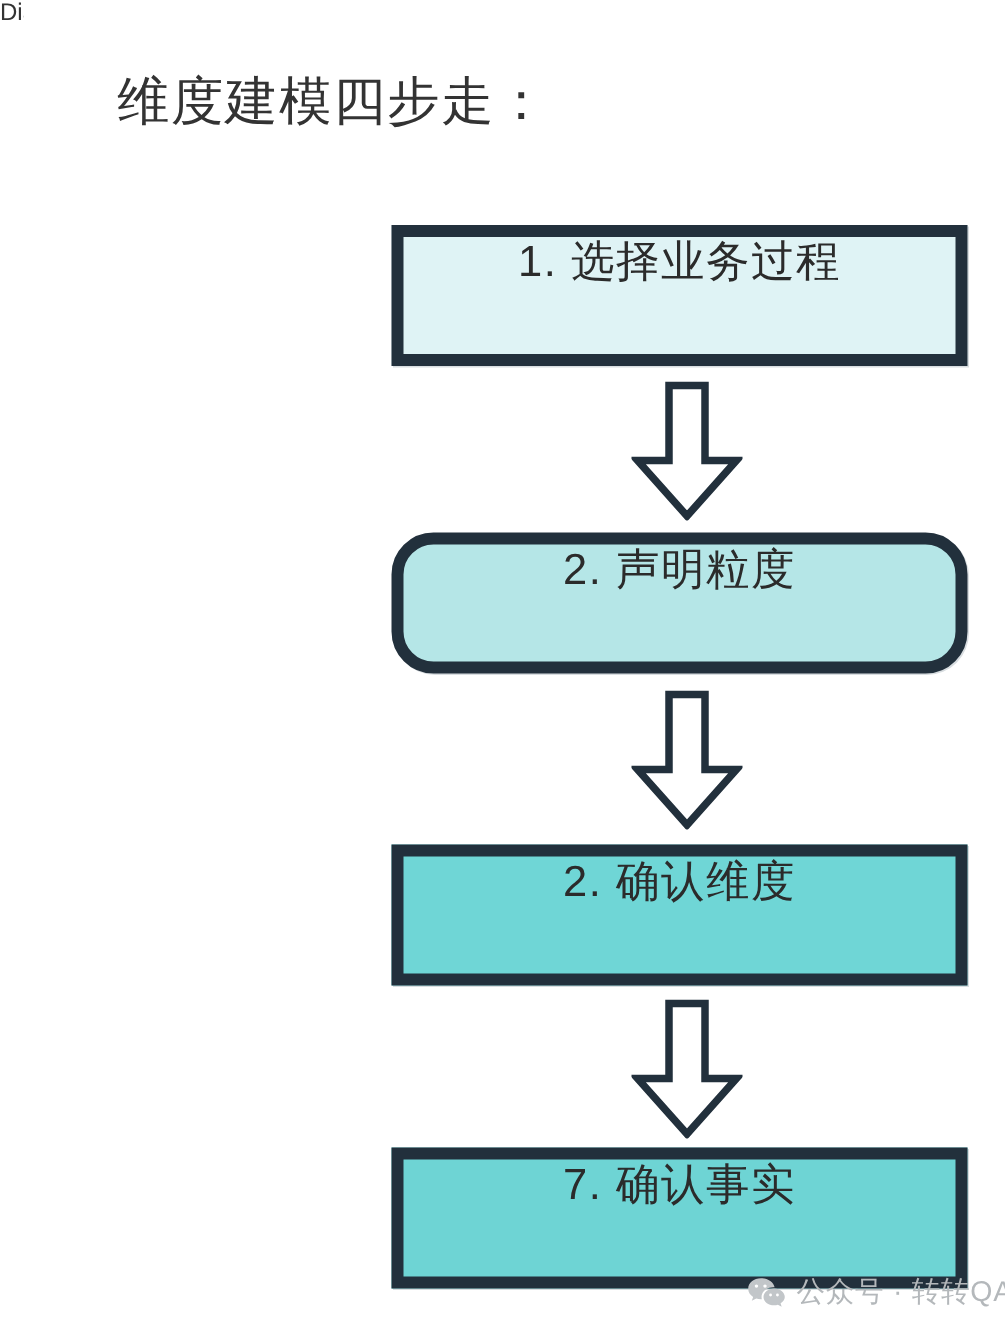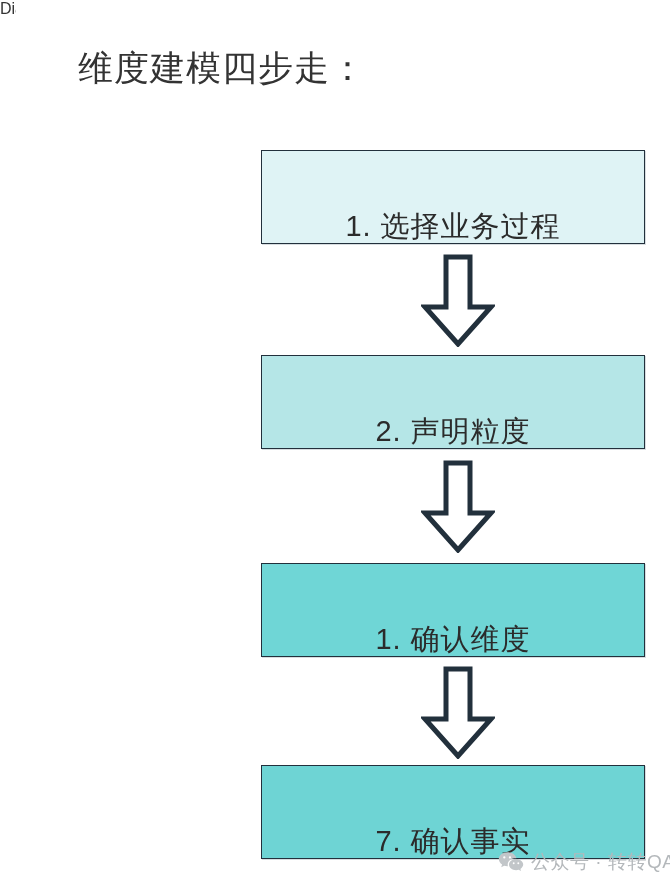--- a/index.html
+++ b/index.html
@@ -46,37 +46,37 @@
     height: 700px;
   }
 
   
   .node {
     position: absolute;
     left: 0;
     width: 384px;
     height: 94px;
     box-sizing: border-box;
-    border: 1px solid #ec4899;
+    border: 8px solid #ec4899;
     display: flex;
-    align-items: flex-end;
+    align-items: flex-start;
     justify-content: center;
     box-shadow: 1px 1px 0 0 #d8dde0;
   }
   .node-label {
     font-size: 29px;
     line-height: 34px;
     color: #2b2b2b;
     letter-spacing: 1px;
     white-space: nowrap;
     font-weight: 400;
   }
 
   .node-1 { top: 0px;   background: #dff3f5; }
-  .node-2 { top: 205px; background: #b5e6e7; }
+  .node-2 { top: 205px; background: #b5e6e7; border-radius: 28px; }
   .node-3 { top: 413px; background: #6fd6d6; }
   .node-4 { top: 615px; background: #6ed4d4; }
 
   
   .arrow {
     position: absolute;
     left: 160px;
     width: 74px;
     height: 93px;
   }
@@ -130,21 +130,21 @@
       <span class="node-label">2. 声明粒度</span>
     </div>
 
     <div class="arrow arrow-2">
       <svg viewBox="0 0 74 93" xmlns="http://www.w3.org/2000/svg">
         <polygon points="25,3 49,3 49,53 70,53 37,90 4,53 25,53" fill="#ffffff" stroke="#22303c" stroke-width="5" stroke-linejoin="miter"></polygon>
       </svg>
     </div>
 
     <div class="node node-3" style="background: rgb(111, 214, 214); border-color: rgb(34, 48, 60);">
-      <span class="node-label">1. 确认维度</span>
+      <span class="node-label">2. 确认维度</span>
     </div>
 
     <div class="arrow arrow-3">
       <svg viewBox="0 0 74 93" xmlns="http://www.w3.org/2000/svg">
         <polygon points="25,3 49,3 49,53 70,53 37,90 4,53 25,53" fill="#ffffff" stroke="#22303c" stroke-width="5" stroke-linejoin="miter"></polygon>
       </svg>
     </div>
 
     <div class="node node-4" style="background: rgb(110, 212, 212); border-color: rgb(34, 48, 60);">
       <span class="node-label">7. 确认事实</span>

